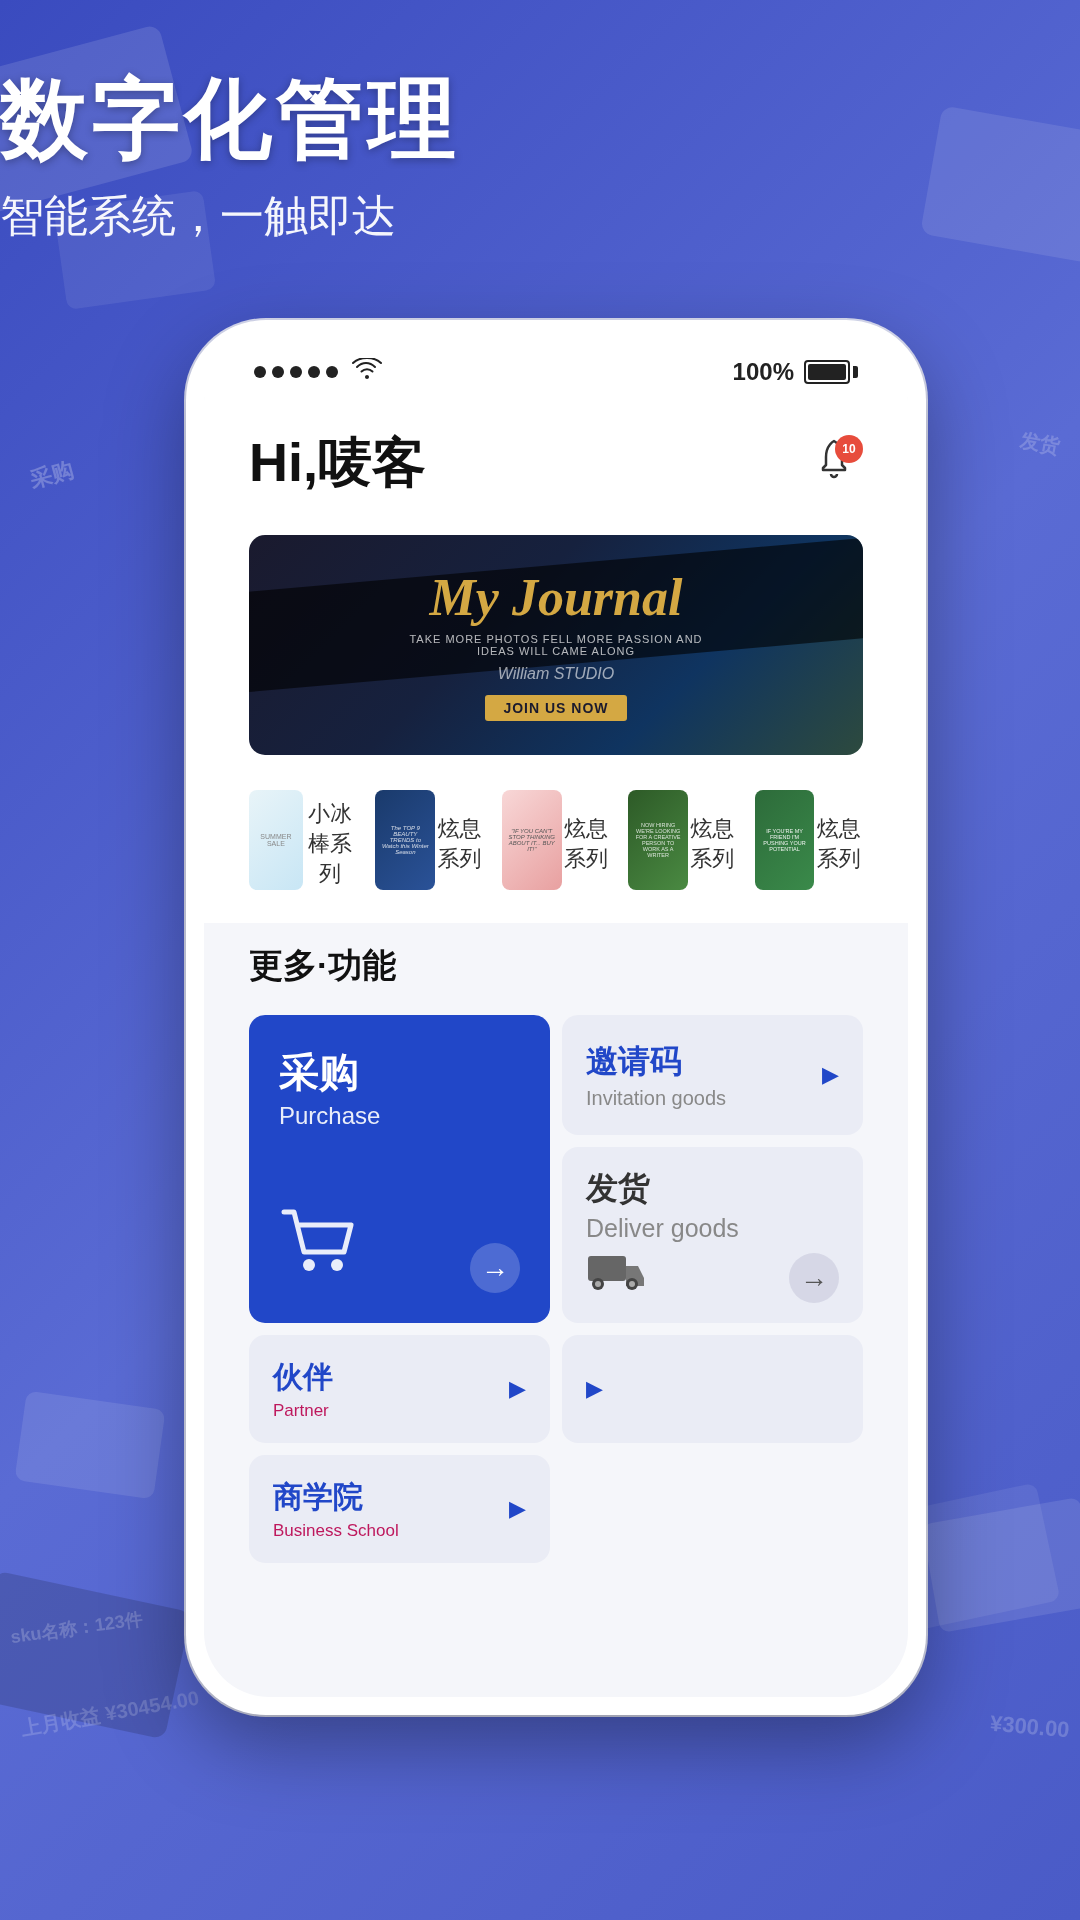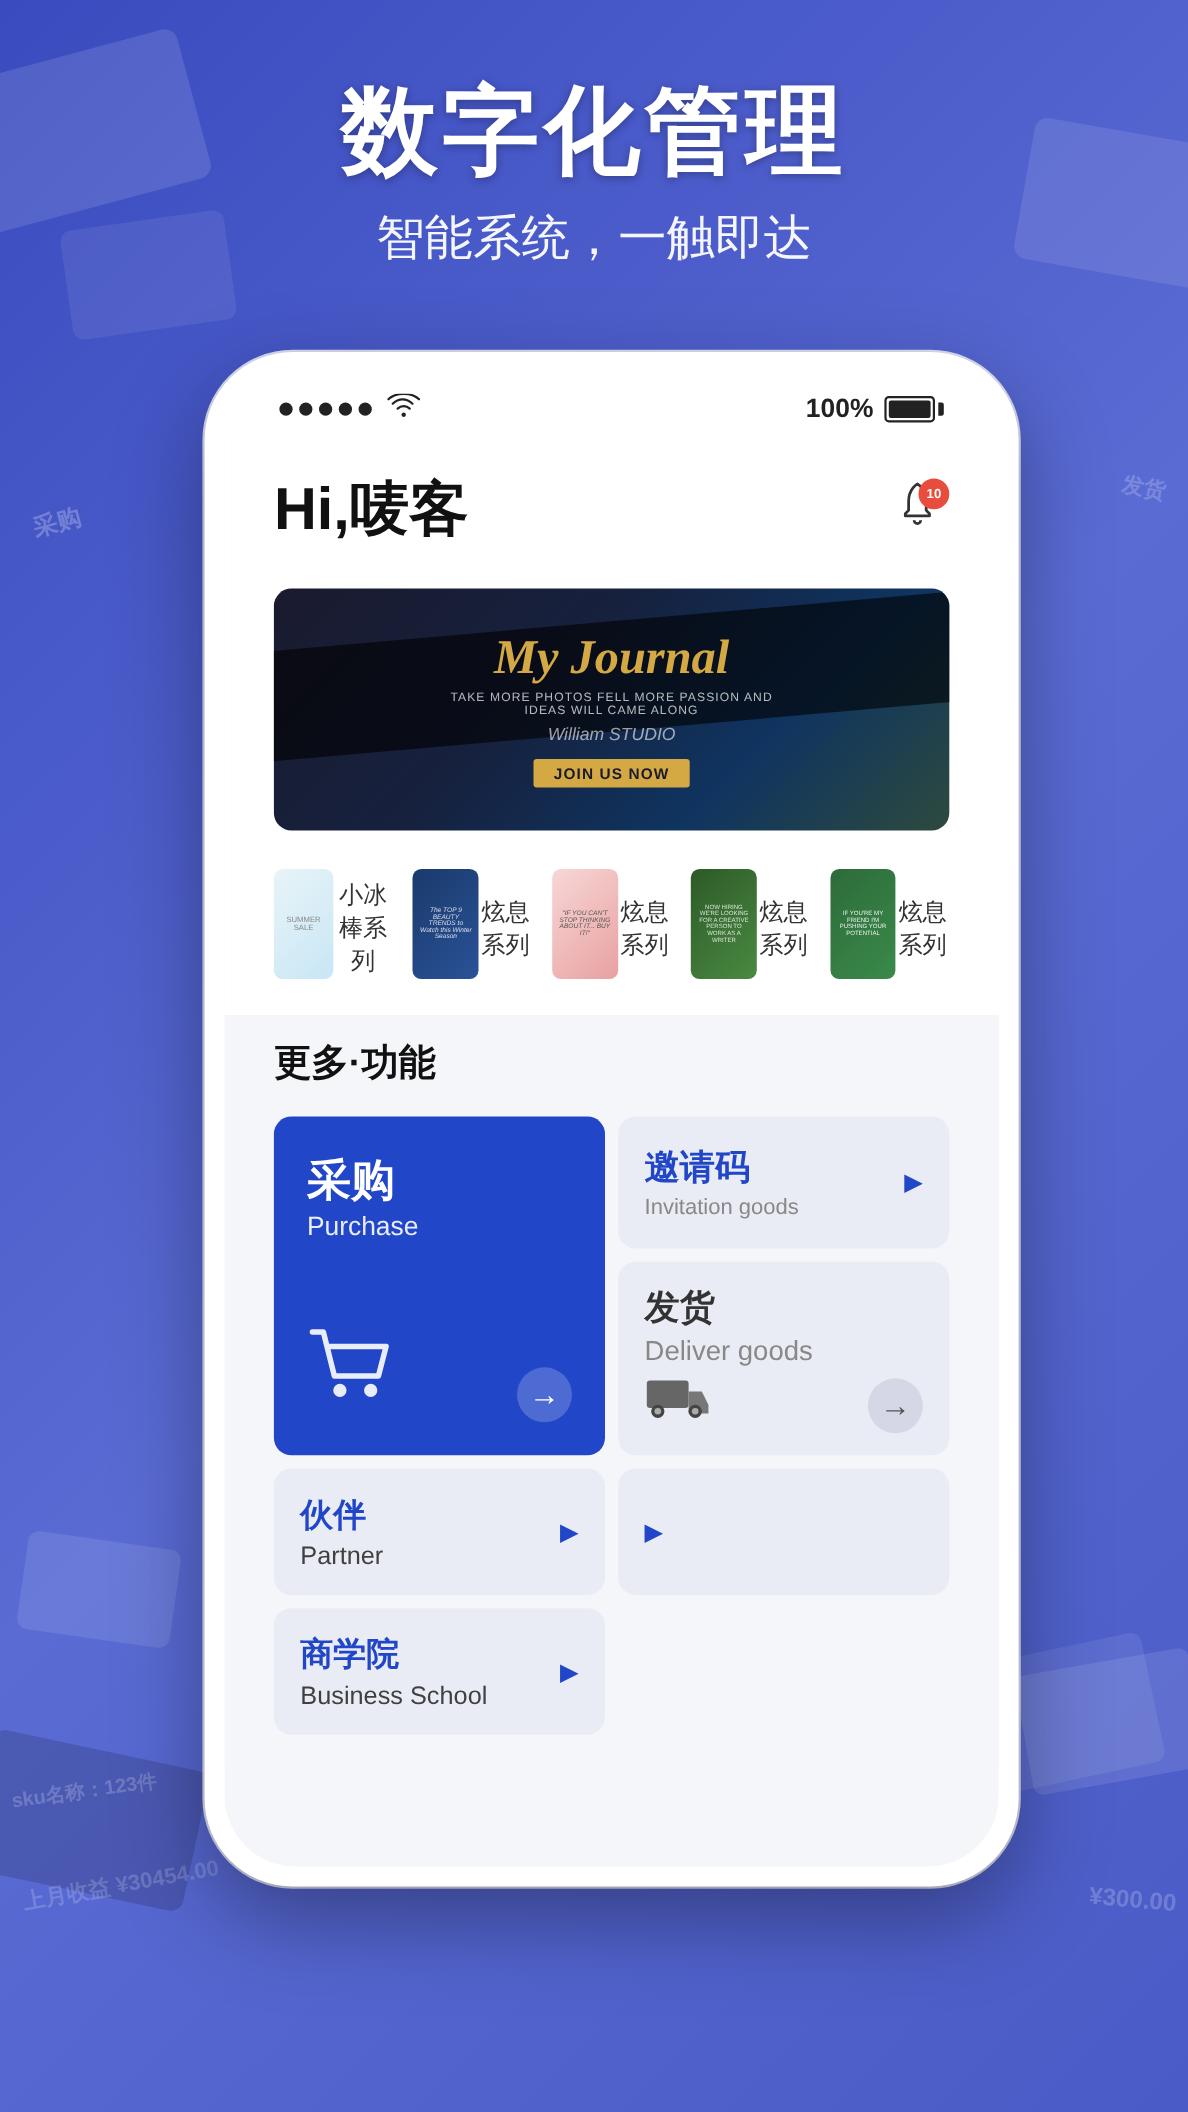--- a/index.html
+++ b/index.html
@@ -21,21 +21,21 @@
       background: linear-gradient(135deg, #3a4bbf 0%, #5a6bd4 50%, #4a5bc7 100%);
       overflow: hidden;
     }
 
     
     .header-text {
       position: absolute;
       top: 60px;
       left: 0;
       right: 0;
-      text-align: center;
+      text-align: left;
       color: white;
       z-index: 10;
     }
 
     .header-text h1 {
       font-size: 88px;
       font-weight: 900;
       letter-spacing: 4px;
       text-shadow: 0 2px 8px rgba(0,0,0,0.3);
     }
@@ -209,21 +209,21 @@
     }
 
     .banner-content {
       text-align: center;
       position: relative;
       z-index: 2;
     }
 
     .banner-title {
       font-family: Georgia, 'Times New Roman', serif;
-      font-size: 44px;
+      font-size: 52px;
       color: #d4a843;
       font-style: italic;
       font-weight: bold;
       line-height: 1.1;
     }
 
     .banner-subtitle {
       font-size: 14px;
       color: rgba(255,255,255,0.7);
       letter-spacing: 1px;
@@ -482,22 +482,22 @@
     }
 
     .btn-bottom-text .btn-zh {
       font-size: 30px;
       font-weight: 700;
       color: #2147c8;
       display: block;
     }
 
     .btn-bottom-text .btn-en {
-      font-size: 23px;
-      color: #404040;
+      font-size: 17px;
+      color: #be185d;
       display: block;
       margin-top: 3px;
     }
 
     
     .bg-text {
       position: absolute;
       color: rgba(255,255,255,0.12);
       font-size: 28px;
       font-weight: 700;

